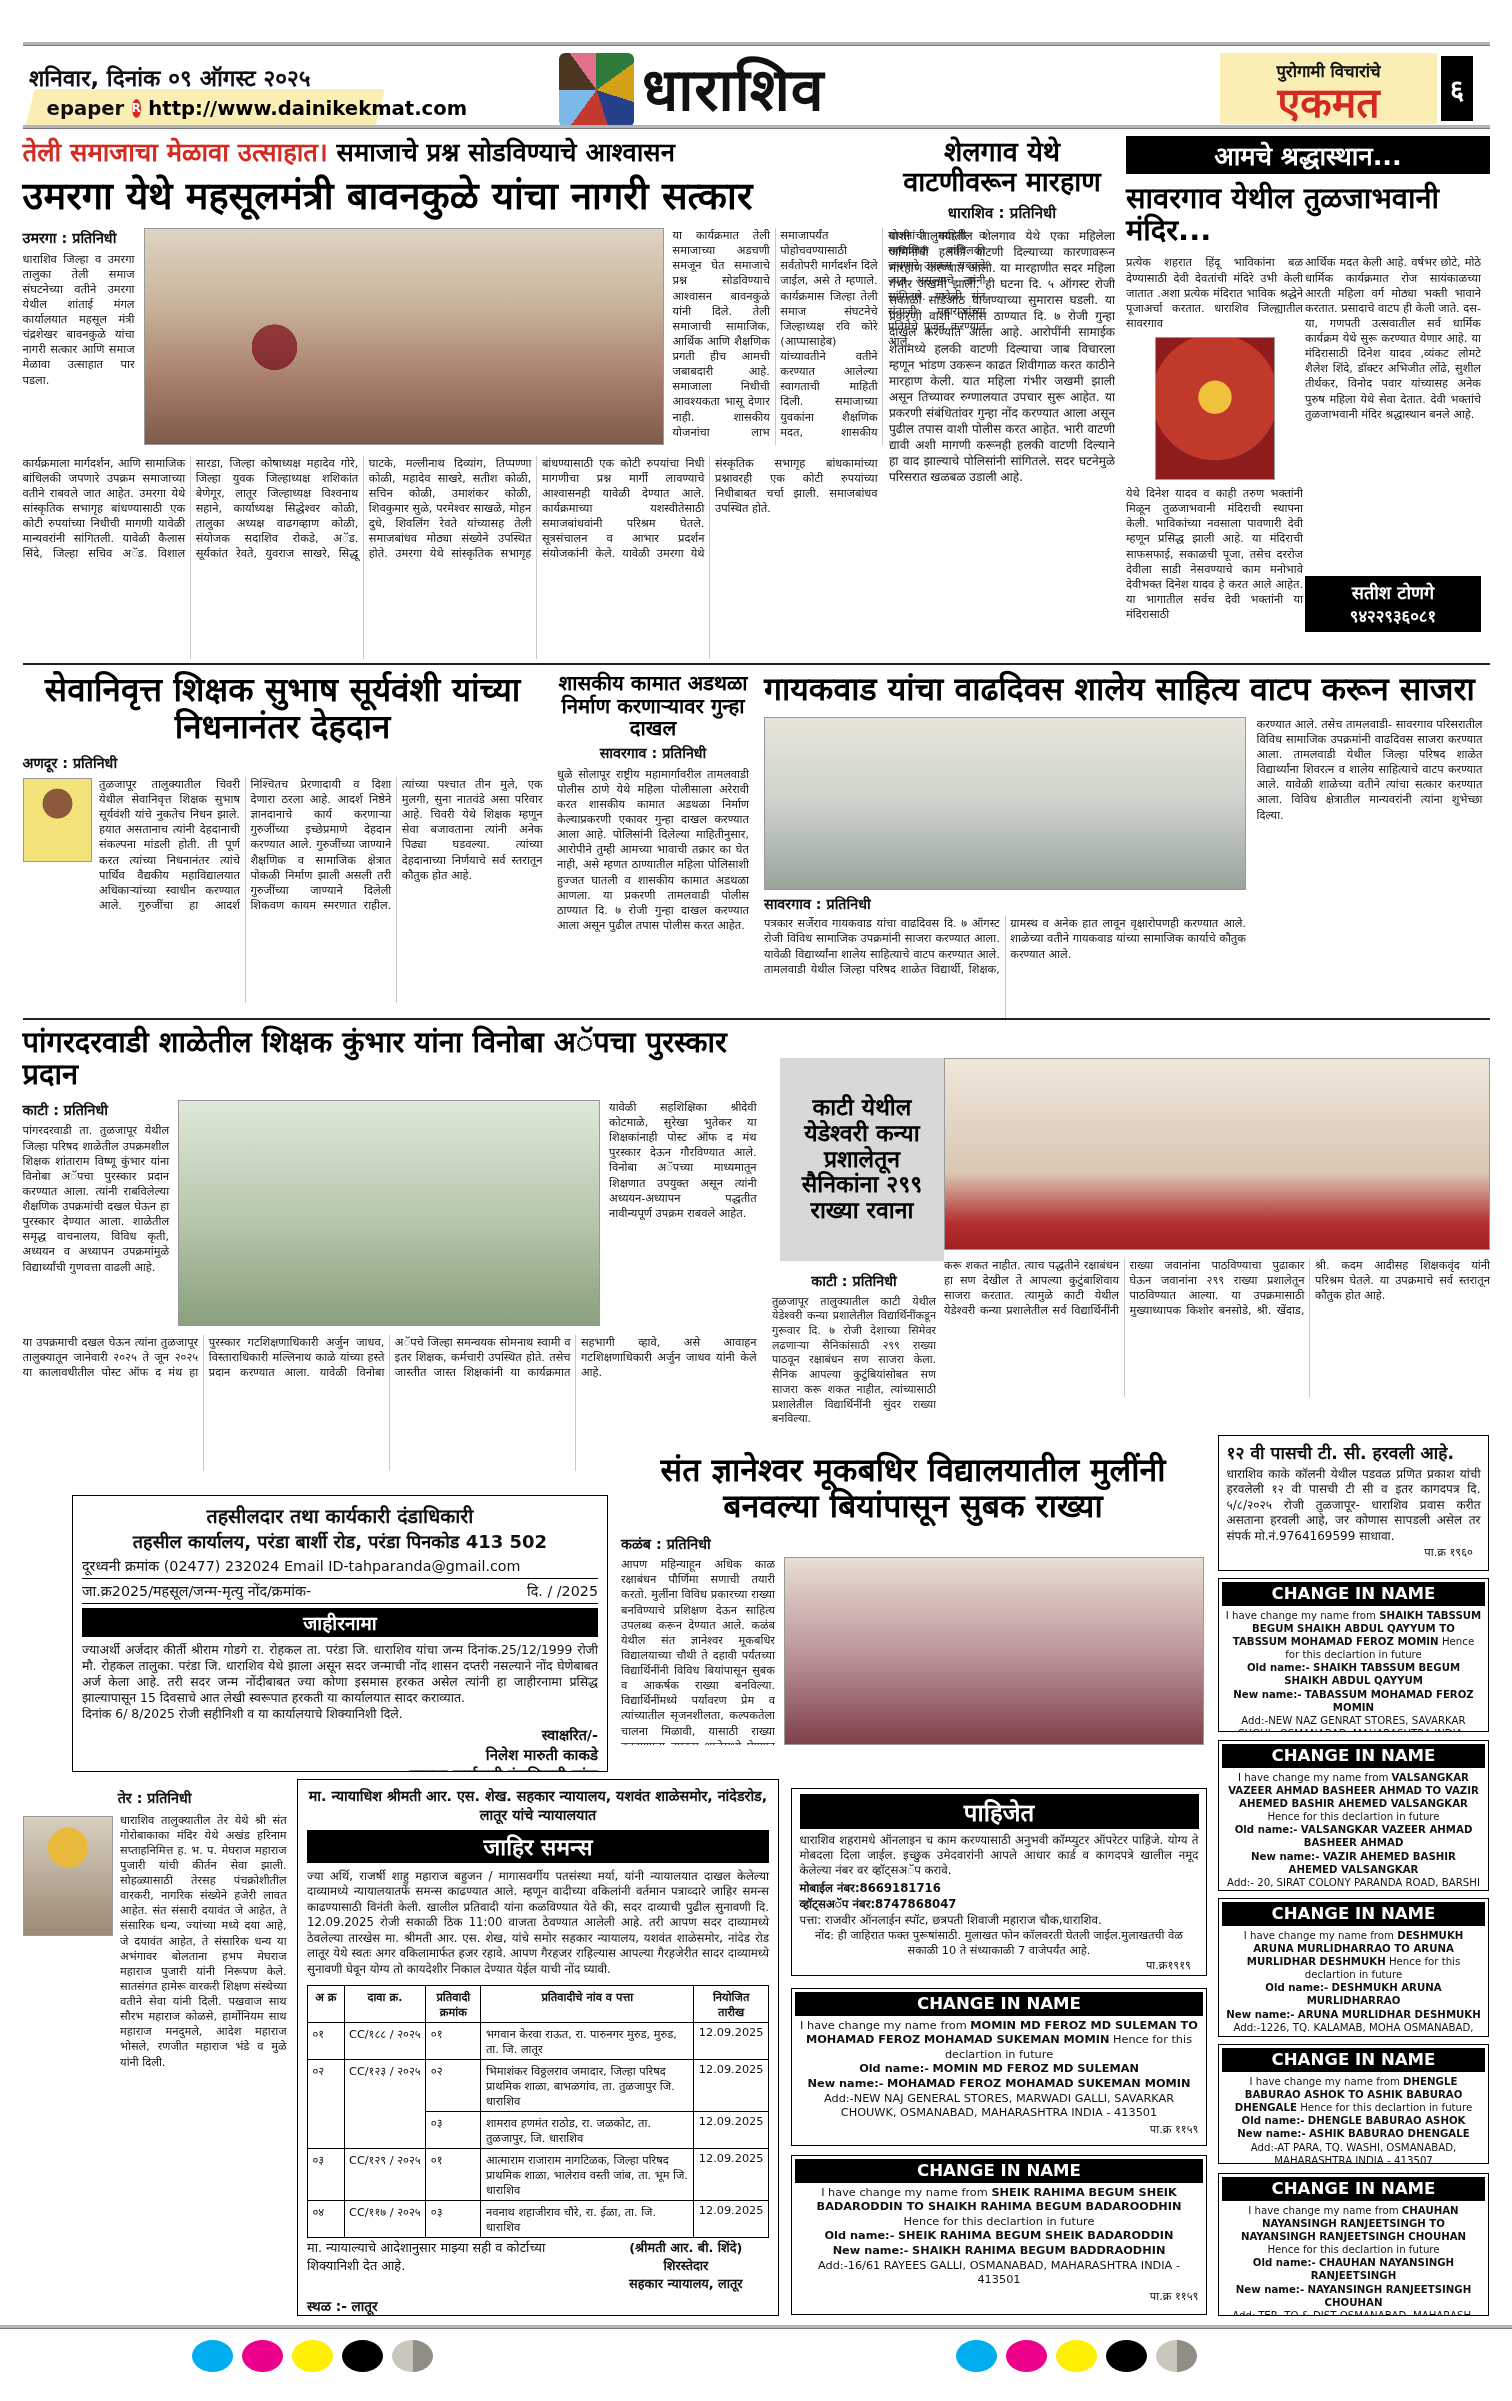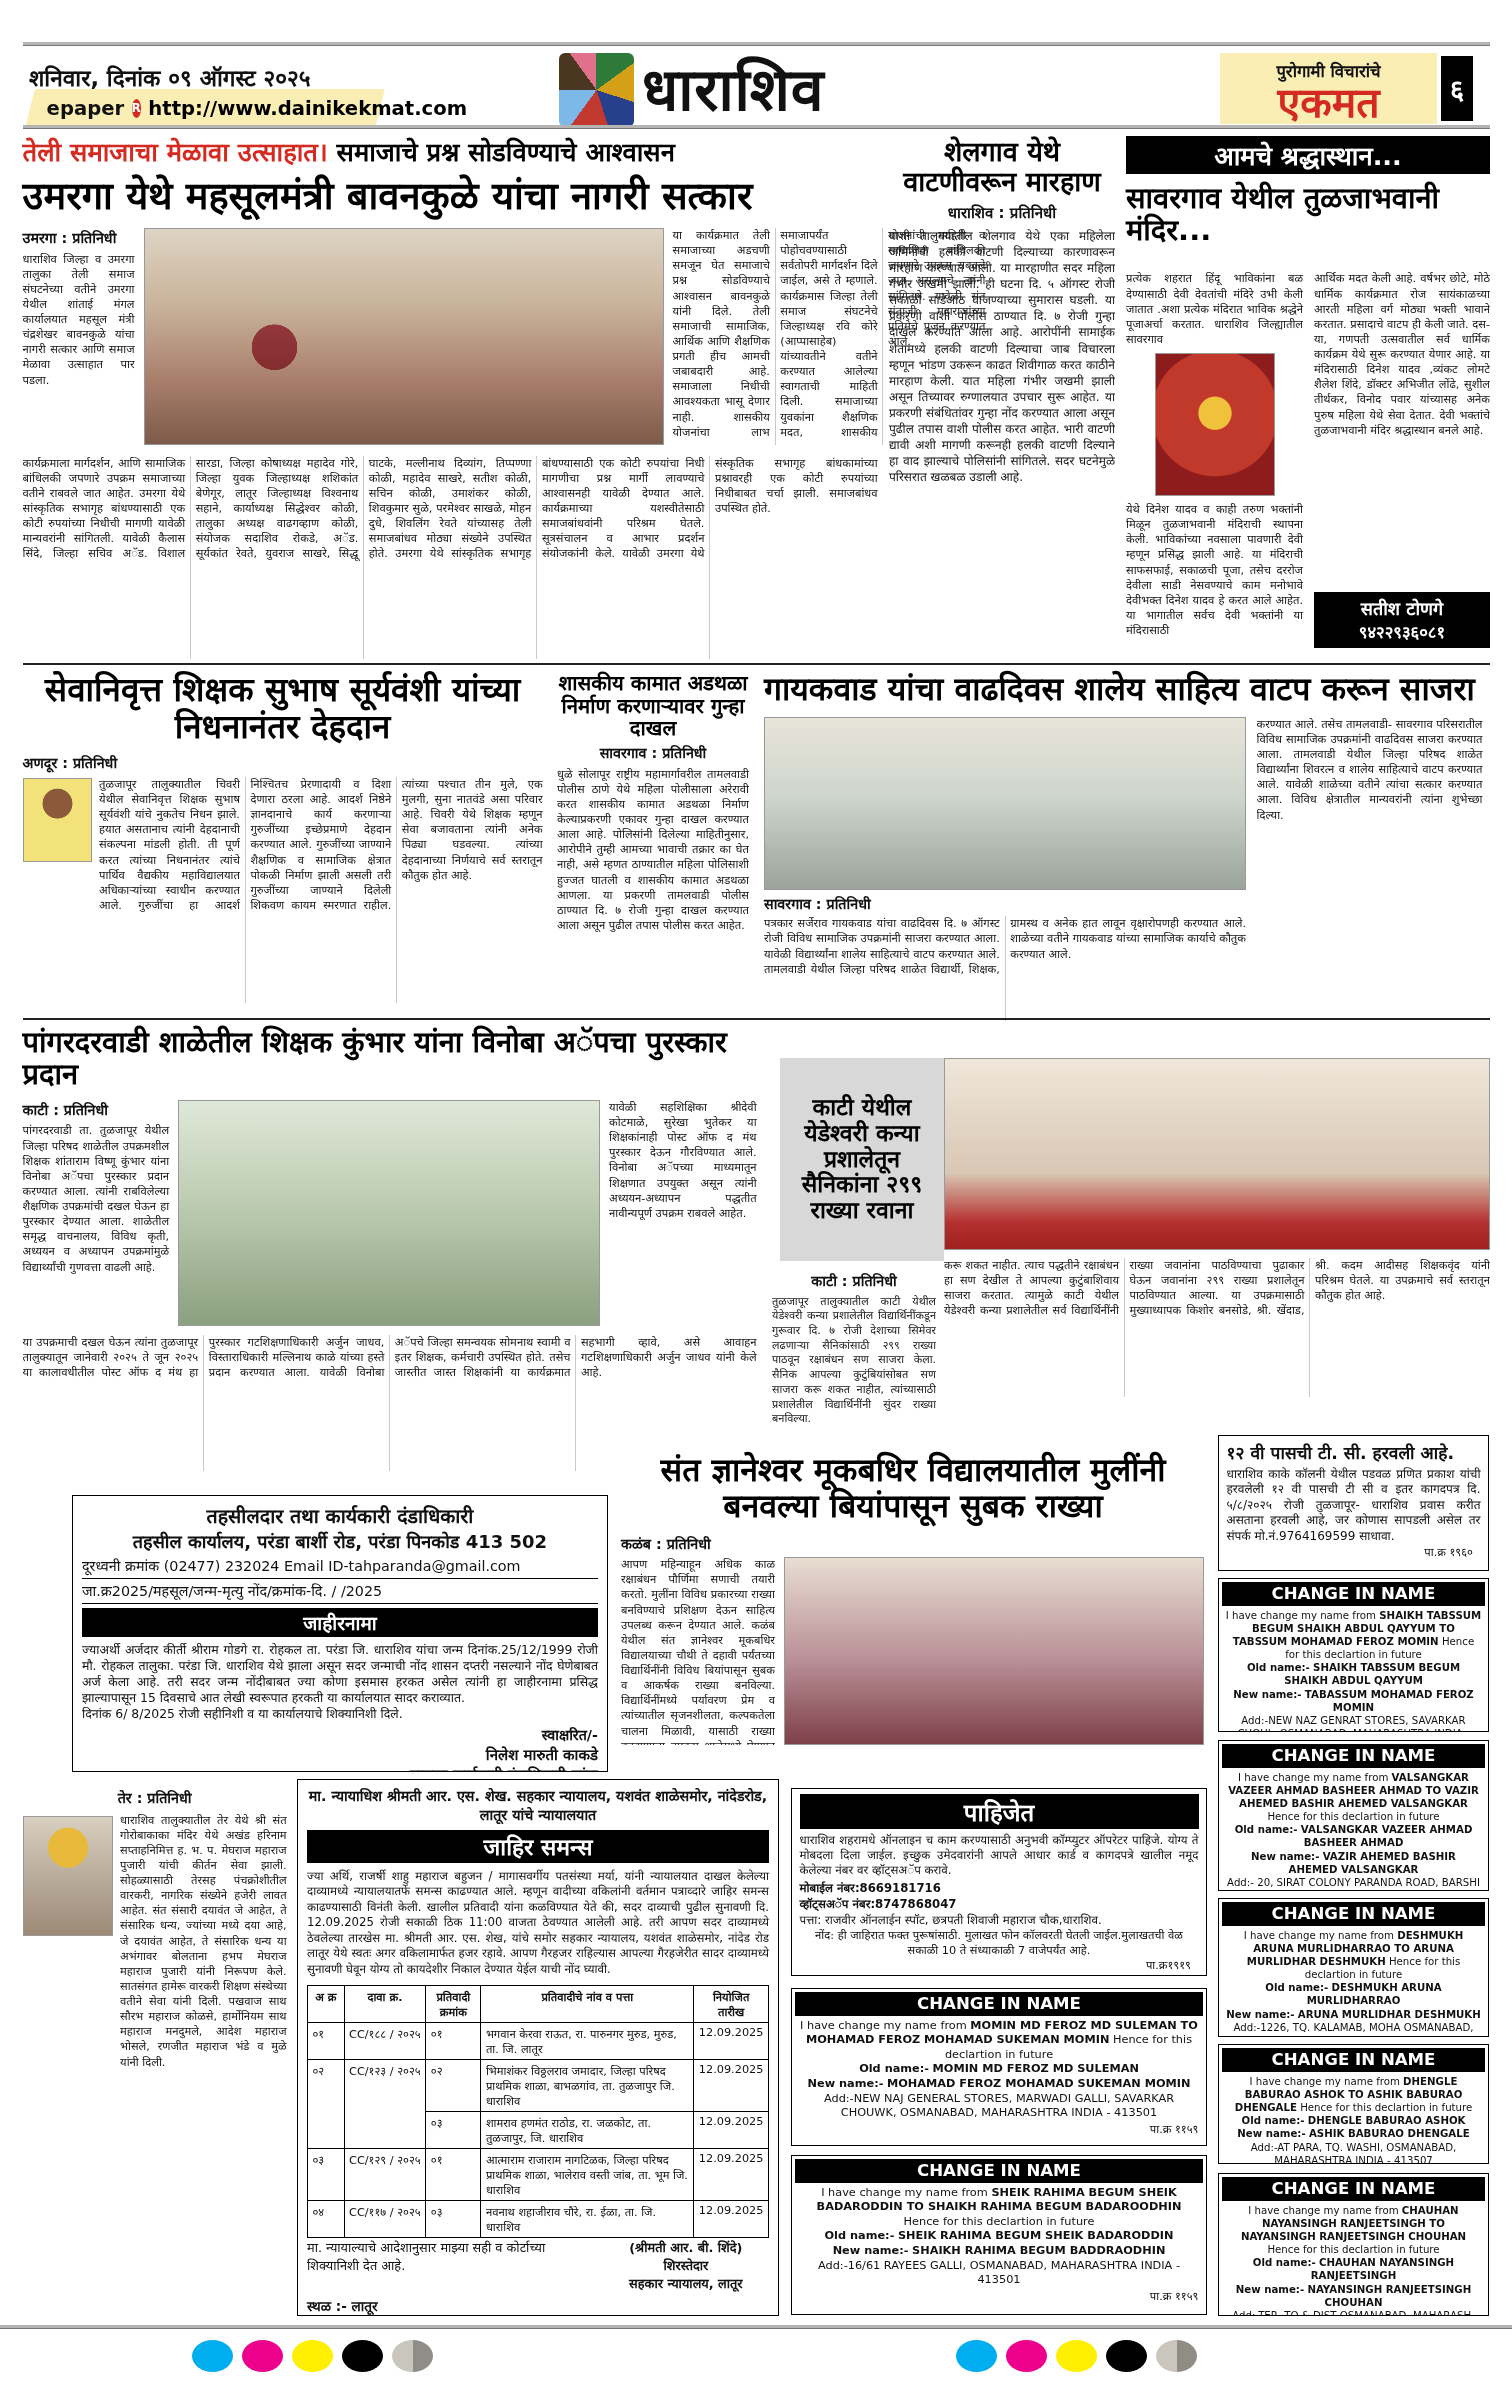--- a/index.html
+++ b/index.html
@@ -94,21 +94,21 @@
 
   <div class="abs" style="left:889px;top:137px;width:226px">
     <div class="hl" style="font-size:27px;text-align:center">शेलगाव येथे वाटणीवरून मारहाण</div>
     <div class="byline" style="text-align:center;font-size:15px;margin-top:4.5px">धाराशिव : प्रतिनिधी</div>
     <div class="body-txt" style="font-size:12px;margin-top:6px;height:422px;overflow:hidden">वाशी तालुक्यातील शेलगाव येथे एका महिलेला जमिनीची हलकी वाटणी दिल्याच्या कारणावरून मारहाण करण्यात आली. या मारहाणीत सदर महिला गंभीर जखमी झाली. ही घटना दि. ५ ऑगस्ट रोजी सकाळी साडेआठ वाजण्याच्या सुमारास घडली. या प्रकरणी वाशी पोलीस ठाण्यात दि. ७ रोजी गुन्हा दाखल करण्यात आला आहे. आरोपींनी सामाईक शेतामध्ये हलकी वाटणी दिल्याचा जाब विचारला म्हणून भांडण उकरून काढत शिवीगाळ करत काठीने मारहाण केली. यात महिला गंभीर जखमी झाली असून तिच्यावर रुग्णालयात उपचार सुरू आहेत. या प्रकरणी संबंधितांवर गुन्हा नोंद करण्यात आला असून पुढील तपास वाशी पोलीस करत आहेत. भारी वाटणी द्यावी अशी मागणी करूनही हलकी वाटणी दिल्याने हा वाद झाल्याचे पोलिसांनी सांगितले. सदर घटनेमुळे परिसरात खळबळ उडाली आहे.</div>
   </div>
 
   <div class="abs" style="left:1126px;top:136px;width:364px">
     <div class="banner" style="height:38px;font-size:25.6px">आमचे श्रद्धास्थान...</div>
     <div class="hl" style="font-size:29px;margin-top:7.5px">सावरगाव येथील तुळजाभवानी मंदिर...</div>
-    <div style="display:flex;gap:11px;margin-top:25px">
+    <div style="display:flex;gap:2px;margin-top:9px">
       <div style="width:177px">
         <div class="body-txt">प्रत्येक शहरात हिंदू भाविकांना बळ देण्यासाठी देवी देवतांची मंदिरे उभी केली जातात .अशा प्रत्येक मंदिरात भाविक श्रद्धेने पूजाअर्चा करतात. धाराशिव जिल्ह्यातील सावरगाव</div>
         <div class="ph ph-deity" style="position:relative;width:120px;height:143px;margin:6px auto"></div>
         <div class="body-txt">येथे दिनेश यादव व काही तरुण भक्तांनी मिळून तुळजाभवानी मंदिराची स्थापना केली. भाविकांच्या नवसाला पावणारी देवी म्हणून प्रसिद्ध झाली आहे. या मंदिराची साफसफाई, सकाळची पूजा, तसेच दररोज देवीला साडी नेसवण्याचे काम मनोभावे देवीभक्त दिनेश यादव हे करत आले आहेत. या भागातील सर्वच देवी भक्तांनी या मंदिरासाठी</div>
       </div>
       <div style="width:176px">
         <div class="body-txt" style="height:316px;overflow:hidden">आर्थिक मदत केली आहे. वर्षभर छोटे, मोठे धार्मिक कार्यक्रमात रोज सायंकाळच्या आरती महिला वर्ग मोठ्या भक्ती भावाने करतात. प्रसादाचे वाटप ही केली जाते. दस-या, गणपती उत्सवातील सर्व धार्मिक कार्यक्रम येथे सुरू करण्यात येणार आहे. या मंदिरासाठी दिनेश यादव ,व्यंकट लोमटे शैलेश शिंदे, डॉक्टर अभिजीत लोंढे, सुशील तीर्थकर, विनोद पवार यांच्यासह अनेक पुरुष महिला येथे सेवा देतात. देवी भक्तांचे तुळजाभवानी मंदिर श्रद्धास्थान बनले आहे.</div>
         <div style="background:#000;color:#fff;text-align:center;padding:4.5px 0;margin-top:4.5px">
           <div style="font-weight:bold;font-size:18px">सतीश टोणगे</div>
           <div style="font-weight:bold;font-size:16.6px">९४२२९३६०८१</div>
@@ -168,21 +168,21 @@
     <div class="byline" style="text-align:center">काटी : प्रतिनिधी</div>
     <div class="body-txt" style="font-size:11px;margin-top:4.5px;height:218px;overflow:hidden">तुळजापूर तालुक्यातील काटी येथील येडेश्वरी कन्या प्रशालेतील विद्यार्थिनींकडून गुरूवार दि. ७ रोजी देशाच्या सिमेवर लढणाऱ्या सैनिकांसाठी २९९ राख्या पाठवून रक्षाबंधन सण साजरा केला. सैनिक आपल्या कुटुंबियांसोबत सण साजरा करू शकत नाहीत, त्यांच्यासाठी प्रशालेतील विद्यार्थिनींनी सुंदर राख्या बनविल्या.</div>
   </div>
   <div class="ph ph-kati" style="left:944px;top:1058px;width:546px;height:192px"></div>
   <div class="abs body-txt cols3" style="left:944px;top:1258px;width:546px;height:139px;overflow:hidden">करू शकत नाहीत. त्याच पद्धतीने रक्षाबंधन हा सण देखील ते आपल्या कुटुंबाशिवाय साजरा करतात. त्यामुळे काटी येथील येडेश्वरी कन्या प्रशालेतील सर्व विद्यार्थिनींनी राख्या जवानांना पाठविण्याचा पुढाकार घेऊन जवानांना २९९ राख्या प्रशालेतून पाठविण्यात आल्या. या उपक्रमासाठी मुख्याध्यापक किशोर बनसोडे, श्री. खेंदाड, श्री. कदम आदीसह शिक्षकवृंद यांनी परिश्रम घेतले. या उपक्रमाचे सर्व स्तरातून कौतुक होत आहे.</div>
 
   <div class="nbox" style="left:72px;top:1495px;width:536px;height:277px;padding:6px 9px">
     <div style="text-align:center;font-weight:bold;font-size:19.6px">तहसीलदार तथा कार्यकारी दंडाधिकारी</div>
     <div style="text-align:center;font-weight:bold;font-size:18px">तहसील कार्यालय, परंडा बार्शी रोड, परंडा पिनकोड 413 502</div>
     <div style="font-size:14.3px;margin-top:3px;border-bottom:1.5px solid #000;padding-bottom:3px">दूरध्वनी क्रमांक (02477) 232024 Email ID-tahparanda@gmail.com</div>
-    <div style="display:flex;font-size:14.3px;padding:2.3px 0;border-bottom:1.5px solid #000">
+    <div style="display:flex;justify-content:space-between;font-size:14.3px;padding:2.3px 0;border-bottom:1.5px solid #000">
       <span>जा.क्र2025/महसूल/जन्म-मृत्यु नोंद/क्रमांक-</span>
       <span>दि. / /2025</span>
     </div>
     <div class="banner" style="height:29px;font-size:19px;margin:4.5px 0">जाहीरनामा</div>
     <div style="font-size:12.4px;line-height:1.3;text-align:justify">ज्याअर्थी अर्जदार कीर्ती श्रीराम गोडगे रा. रोहकल ता. परंडा जि. धाराशिव यांचा जन्म दिनांक.25/12/1999 रोजी मौ. रोहकल तालुका. परंडा जि. धाराशिव येथे झाला असून सदर जन्माची नोंद शासन दप्तरी नसल्याने नोंद घेणेबाबत अर्ज केला आहे. तरी सदर जन्म नोंदीबाबत ज्या कोणा इसमास हरकत असेल त्यांनी हा जाहीरनामा प्रसिद्ध झाल्यापासून 15 दिवसाचे आत लेखी स्वरूपात हरकती या कार्यालयात सादर कराव्यात.</div>
     <div style="font-size:12.4px;line-height:1.3">दिनांक 6/ 8/2025 रोजी सहीनिशी व या कार्यालयाचे शिक्यानिशी दिले.</div>
     <div style="text-align:right;font-weight:bold;font-size:14.3px;margin-top:3px">स्वाक्षरित/-</div>
     <div style="text-align:right;font-weight:bold;font-size:15px">निलेश मारुती काकडे</div>
     <div style="text-align:right;font-weight:bold;font-size:15px">तालुका कार्यकारी दंडाधिकारी परंडा</div>
   </div>

